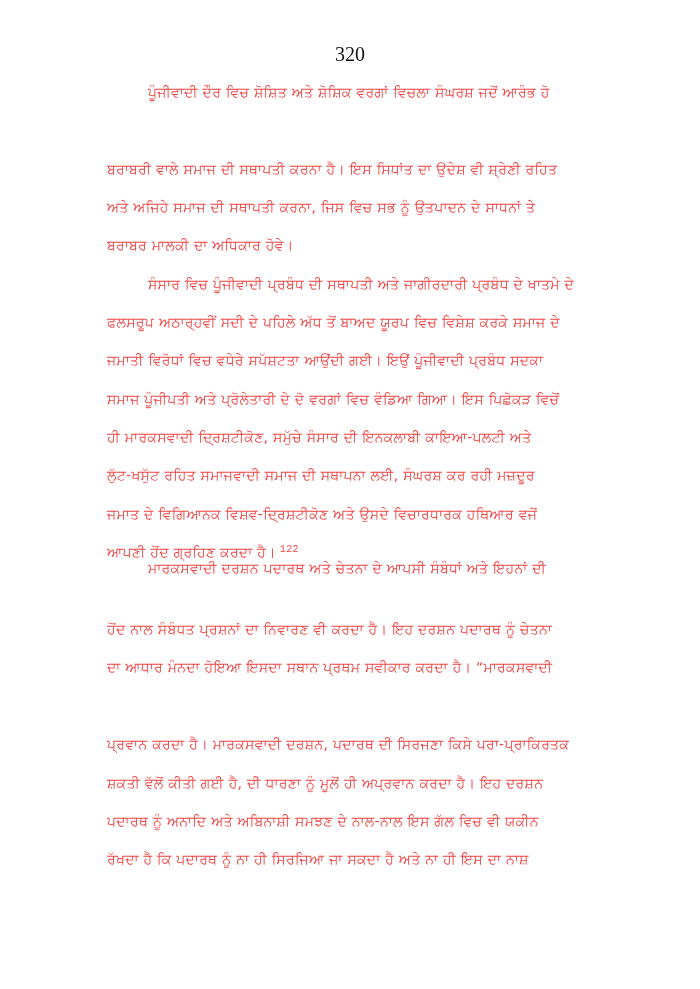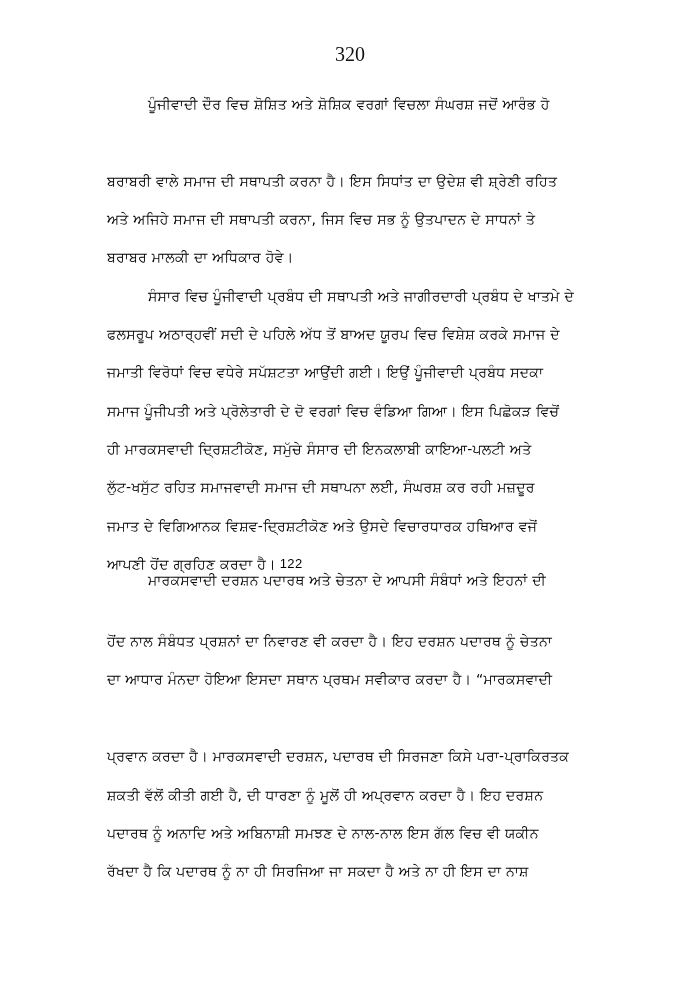--- a/index.html
+++ b/index.html
@@ -5,26 +5,26 @@
     html, body { margin: 0; padding: 0; background: #ffffff; }
     body { width: 700px; height: 989px; position: relative; overflow: hidden; }
     .page { position: absolute; left: 0; top: 0; width: 700px; height: 989px; background: #fff; }
     .page-number {
       position: absolute; top: 43px; left: 0; width: 700px; text-align: center;
       font-family: "Liberation Serif", serif; font-size: 20px; color: #111;
     }
     .line {
       position: absolute; left: 107px; width: 514px;
       font-family: "DejaVu Sans", "Liberation Sans", sans-serif;
-      font-size: 14px; color: #000000; white-space: nowrap;
-      display: flex; justify-content: space-between; letter-spacing: 0.3px; margin-top: 12px;
+      font-size: 14px; color: #ef4444; white-space: nowrap;
+      display: flex; justify-content: space-between; letter-spacing: 0.3px;
     }
     .line.indent { left: 148px; width: 473px; }
     .line.last { justify-content: flex-start; }
-    sup.fn { font-family: Liberation Sans, sans-serif; font-size: 13px; vertical-align: super; margin-left: 4px; }
+    sup.fn { font-family: Liberation Mono, monospace; font-size: 10px; vertical-align: super; margin-left: 4px; }
   </style>
 </head>
 <body>
 
 <div class="page">
   <div class="page-number">320</div>
 
   <div class="line indent" style="top:84px">ਪੂੰਜੀਵਾਦੀ ਦੌਰ ਵਿਚ ਸ਼ੋਸ਼ਿਤ ਅਤੇ ਸ਼ੋਸ਼ਿਕ ਵਰਗਾਂ ਵਿਚਲਾ ਸੰਘਰਸ਼ ਜਦੋਂ ਆਰੰਭ ਹੋ</div>
   <div class="line" style="top:161px">ਬਰਾਬਰੀ ਵਾਲੇ ਸਮਾਜ ਦੀ ਸਥਾਪਤੀ ਕਰਨਾ ਹੈ। ਇਸ ਸਿਧਾਂਤ ਦਾ ਉਦੇਸ਼ ਵੀ ਸ਼੍ਰੇਣੀ ਰਹਿਤ</div>
   <div class="line" style="top:199px">ਅਤੇ ਅਜਿਹੇ ਸਮਾਜ ਦੀ ਸਥਾਪਤੀ ਕਰਨਾ, ਜਿਸ ਵਿਚ ਸਭ ਨੂੰ ਉਤਪਾਦਨ ਦੇ ਸਾਧਨਾਂ ਤੇ</div>

